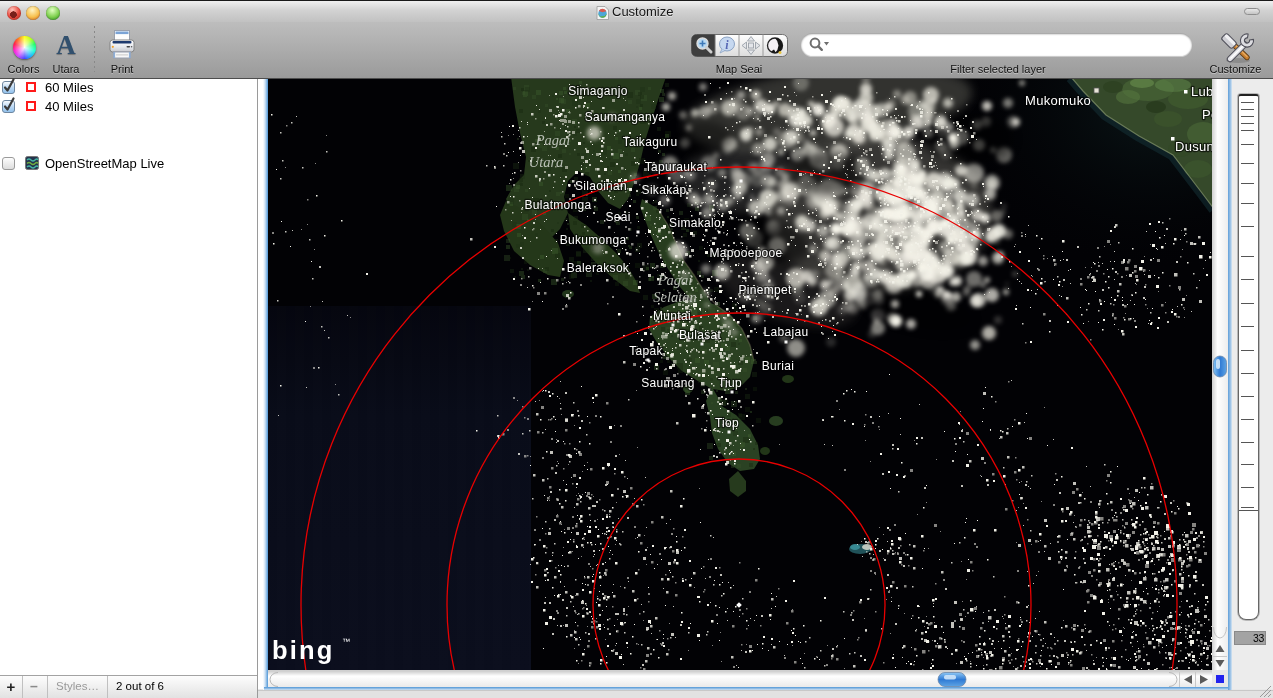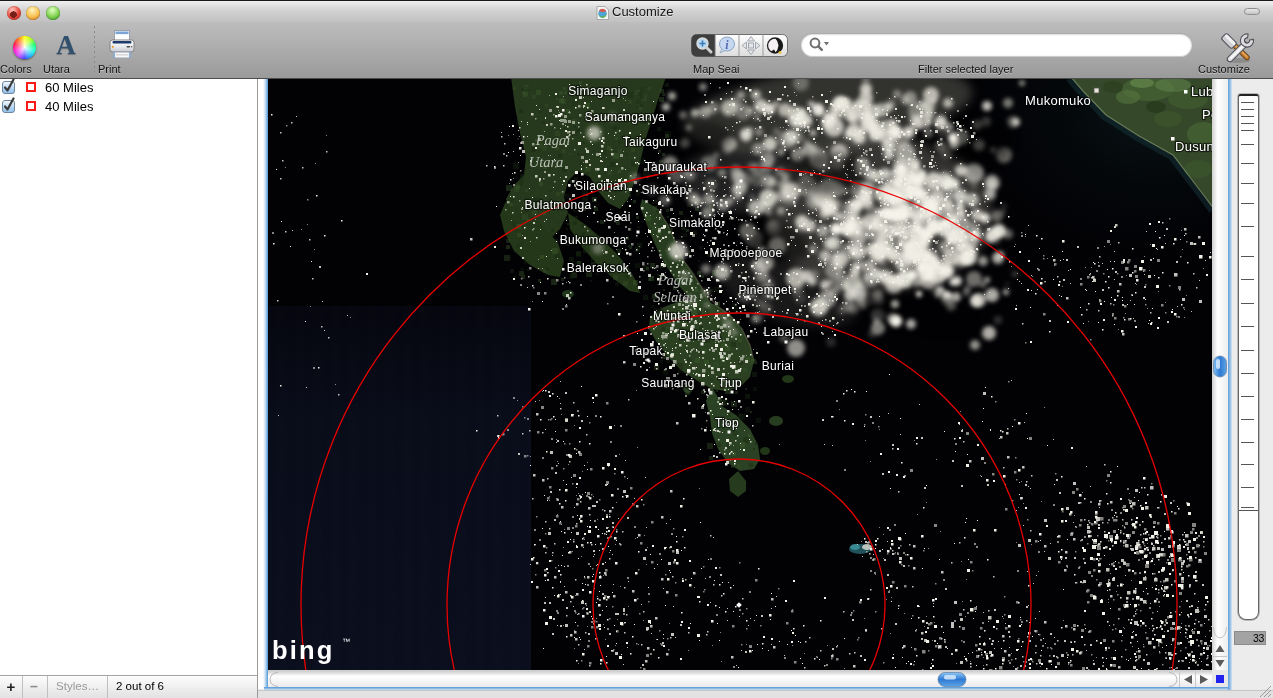--- a/index.html
+++ b/index.html
@@ -1,21 +1,21 @@
 <!DOCTYPE html>
 <html><head><meta charset="utf-8"><style>
 * { margin:0; padding:0; box-sizing:border-box; }
 html,body { width:1273px; height:698px; overflow:hidden; }
 body { font-family:"Liberation Sans", sans-serif; position:relative; background:#e8e8e8; }
 #titlebar { position:absolute; left:0; top:0; width:1273px; height:22px;
   background:linear-gradient(#f0f0f0, #d2d2d2 45%, #c1c1c1); border-top:1px solid #1a1a1a; }
 #toolbar { position:absolute; left:0; top:22px; width:1273px; height:57px;
   background:linear-gradient(#bdbdbd, #9a9a9a); border-bottom:1px solid #4d4d4d; }
 .tl { position:absolute; top:5px; width:13.5px; height:13.5px; border-radius:50%; }
-.tlabel { position:absolute; font-size:11px; color:#111; top:41px; text-shadow:0 1px 0 rgba(255,255,255,0.4); }
+.tlabel { position:absolute; font-size:11px; color:#111; text-align:center; top:41px; text-shadow:0 1px 0 rgba(255,255,255,0.4); }
 #sidebar { position:absolute; left:0; top:79px; width:257px; height:596px; background:#fff; }
 #sbborder { position:absolute; left:257px; top:79px; width:1px; height:619px; background:#9a9a9a; }
 .lrow { position:absolute; left:0; height:19px; width:257px; }
 .ltxt { position:absolute; left:45px; top:0px; font-size:13px; color:#000; }
 #statusbar { position:absolute; left:0; top:675px; width:257px; height:23px;
   background:linear-gradient(#fdfdfd,#e2e2e2); border-top:1px solid #a3a3a3; }
 .ssep { position:absolute; top:0; width:1px; height:22px; background:#c0c0c0; }
 #gapcol { position:absolute; left:258px; top:79px; width:6px; height:610px; background:#fff; }
 #ringL { position:absolute; left:263px; top:79px; width:5px; height:611px; background:linear-gradient(90deg,#ffffff,#cfe2f4 40%,#4f97d7); }
 #ringR { position:absolute; left:1228px; top:79px; width:4px; height:611px; background:linear-gradient(90deg,#5f9fda,#a8c9e8 70%,#d8e6f2); }
@@ -160,20 +160,38 @@
           <linearGradient id="cbg1" x1="0" y1="0" x2="0" y2="1">
             <stop offset="0" stop-color="#fdfeff"></stop>
             <stop offset="0.45" stop-color="#c2dcf5"></stop>
             <stop offset="1" stop-color="#8fc0ec"></stop>
           </linearGradient>
         </defs>
         <path d="M3,9.5 L5.5,12.5 L11.5,1.5" fill="none" stroke="#3b3b3b" stroke-width="2.2" stroke-linecap="round" stroke-linejoin="round"></path>
       </svg>
       <span style="position:absolute;left:26px;top:2px;width:10px;height:10px;border:2px solid #ff1a1a;background:#fff"></span>
       <span class="ltxt">40 Miles</span>
+    </div>
+    <div class="lrow" style="top:77px">
+      <svg width="17" height="16" viewBox="0 0 17 16" style="position:absolute;left:2px;top:-2px">
+        <rect x="0.5" y="3.5" width="12" height="12" rx="2.5" fill="url(#cbu)" stroke="#9a9a9a"></rect>
+        <defs>
+          <linearGradient id="cbu" x1="0" y1="0" x2="0" y2="1">
+            <stop offset="0" stop-color="#ffffff"></stop>
+            <stop offset="1" stop-color="#dcdcdc"></stop>
+          </linearGradient>
+        </defs>
+      </svg>
+      <svg width="14" height="14" viewBox="0 0 14 14" style="position:absolute;left:25px;top:0px">
+        <rect x="0.5" y="0.5" width="13" height="13" rx="2" fill="#24344e" stroke="#777"></rect>
+        <path d="M2,4 q2,-2 4,0 t4,0 t3,0" fill="none" stroke="#45b3a4" stroke-width="1.4"></path>
+        <path d="M2,7.5 q2,-2 4,0 t4,0 t3,0" fill="none" stroke="#6fae3f" stroke-width="1.4"></path>
+        <path d="M2,11 q2,-2 4,0 t4,0 t3,0" fill="none" stroke="#45b3a4" stroke-width="1.4"></path>
+      </svg>
+      <span class="ltxt">OpenStreetMap Live</span>
     </div>
   </div>
 <div id="sbborder"></div>
 <div id="statusbar">
   <span style="position:absolute;left:4px;top:2px;width:14px;font-size:15px;font-weight:bold;color:#222;text-align:center">+</span>
   <span class="ssep" style="left:22px"></span>
   <span style="position:absolute;left:27px;top:2px;width:14px;font-size:14px;font-weight:bold;color:#8a8a8a;text-align:center">–</span>
   <span class="ssep" style="left:47px"></span>
   <span style="position:absolute;left:50px;top:4px;width:55px;font-size:11.5px;color:#9a9a9a;text-align:center">Styles…</span>
   <span class="ssep" style="left:107px"></span>

